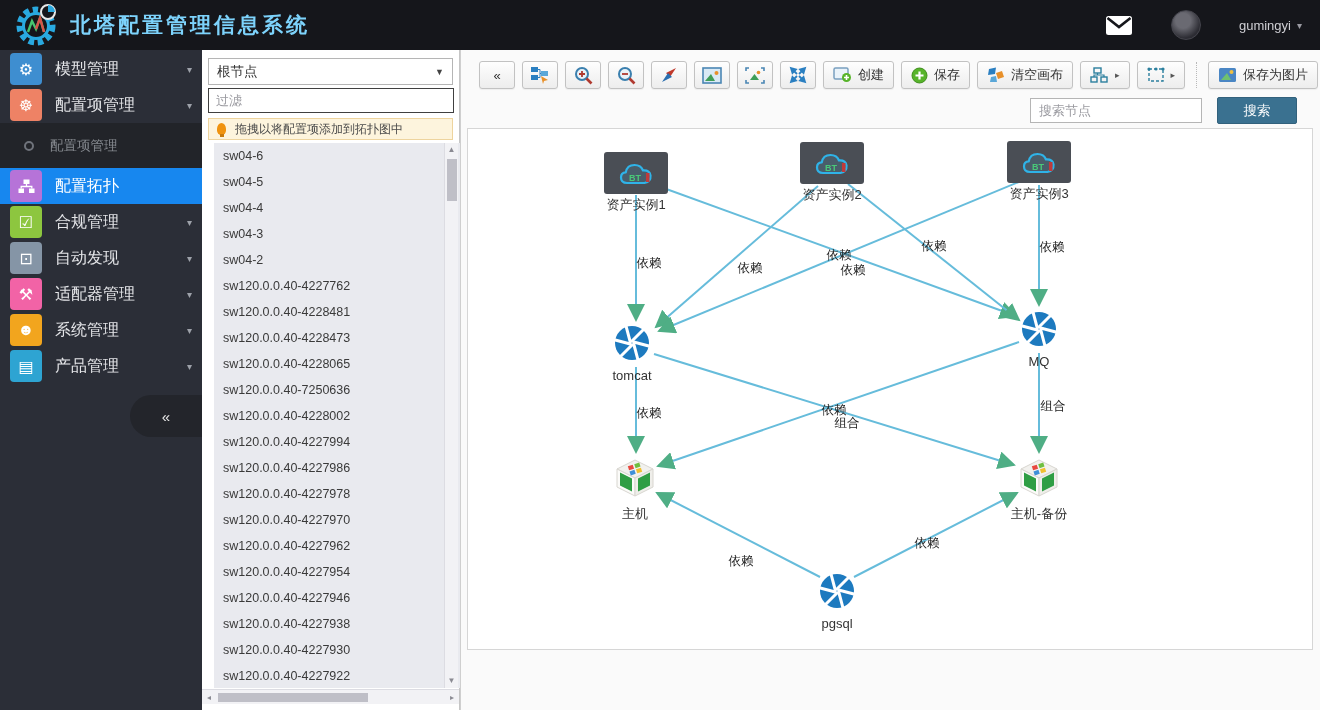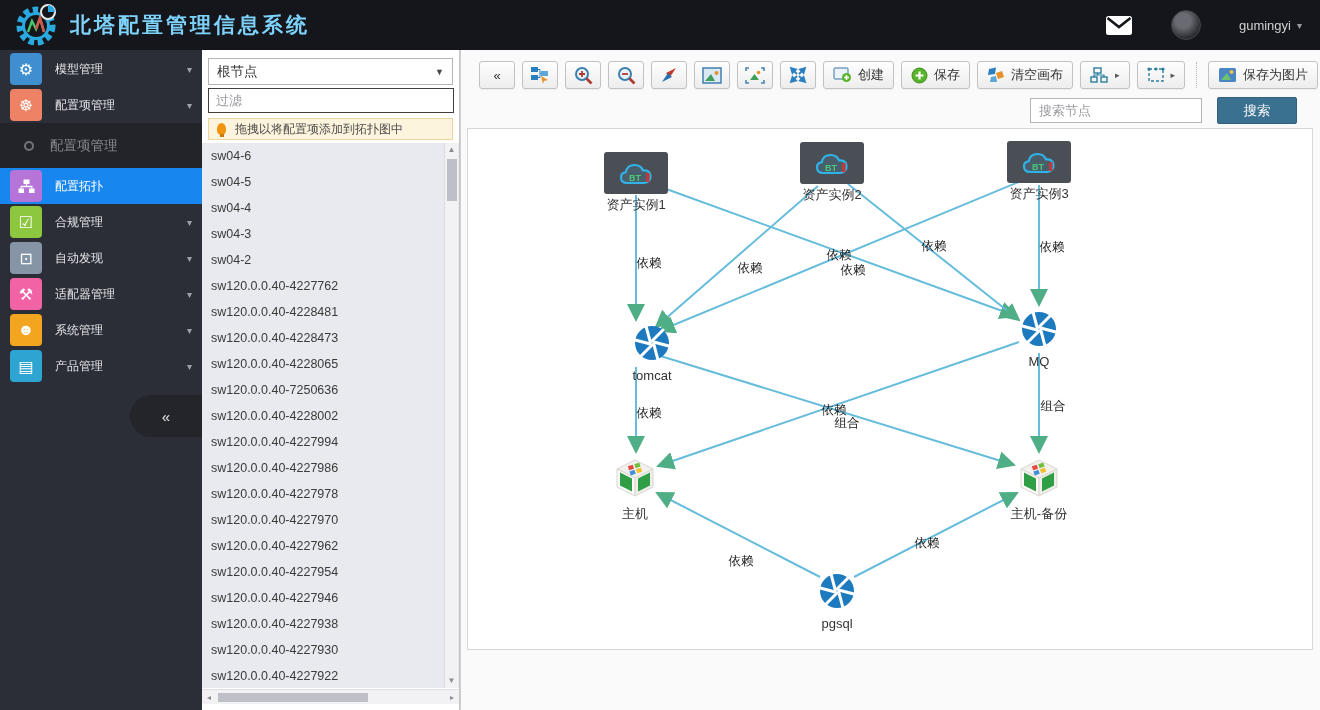--- a/index.html
+++ b/index.html
@@ -14,39 +14,39 @@
   .mail{display:flex;align-items:center;cursor:pointer;}
   .avatar{width:30px;height:30px;border-radius:50%;background:radial-gradient(circle at 40% 35%,#6a6a72 0 30%,#2c2c33 70%);border:1px solid #44444c;}
   .user-menu{color:#cfcfd4;font-size:13px;display:flex;align-items:center;gap:6px;cursor:pointer;}
   .user-menu .caret{font-size:10px;color:#9a9aa2;}
 
   
   .sidebar{position:absolute;left:0;top:50px;width:202px;height:660px;background:#2b2e37;}
   .side-item{height:36px;display:flex;align-items:center;padding:0 10px;gap:13px;cursor:pointer;}
   .side-item:first-child{margin-top:1px;}
   .icon-sq{width:32px;height:32px;border-radius:4px;display:flex;align-items:center;justify-content:center;color:#fff;font-size:16px;flex:0 0 32px;}
-  .side-label{color:#e4e5e8;font-size:12px;}
+  .side-label{color:#e4e5e8;font-size:16px;}
   .side-caret{margin-left:auto;color:#9da1a9;font-size:10px;}
   .sub-block{height:45px;background:#222429;display:flex;align-items:center;padding-left:24px;gap:16px;cursor:pointer;}
   .sub-bullet{width:10px;height:10px;border:2px solid #6f737b;border-radius:50%;}
   .sub-label{color:#85898f;font-size:13.5px;}
   .side-item.active{background:#1787ef;}
   .side-item.active .side-label{color:#fff;}
   .collapse-pill{margin-top:11px;margin-left:auto;width:72px;height:42px;background:#23252b;border-radius:21px 0 0 21px;display:flex;align-items:center;justify-content:center;color:#e8e8e8;font-size:15px;cursor:pointer;}
 
   
   .tree-panel{position:absolute;left:202px;top:50px;width:258px;height:660px;background:#fff;border-right:1px solid #c6c6c6;}
   .root-select{margin:8px 6px 0 6px;height:27px;border:1px solid #b5b5b5;background:#fff;display:flex;align-items:center;padding:0 8px;font-size:13.5px;color:#333;cursor:pointer;}
   .root-select .sel-caret{margin-left:auto;font-size:9px;color:#444;}
   .filter-input{display:block;margin:3px 6px 0 6px;width:246px;height:25px;border:1px solid #404040;padding:0 7px;font-size:13px;color:#333;}
   .filter-input::placeholder{color:#9a9aa0;}
   .hint{margin:5px 6px 0 6px;height:22px;background:#fdf4dd;border:1px solid #eed49e;display:flex;align-items:center;gap:9px;padding:0 8px;font-size:12px;color:#4a4a4a;}
   .bulb{width:9px;height:12px;background:#f0930f;border-radius:50% 50% 40% 40%;position:relative;flex:0 0 9px;}
   .bulb:after{content:"";position:absolute;left:2.5px;bottom:-2px;width:4px;height:3px;background:#c87a0c;}
-  .tree-list{position:absolute;left:0;top:93px;width:257px;height:545px;background:#e9eaef;overflow:hidden;}
+  .tree-list{position:absolute;left:12px;top:93px;width:257px;height:545px;background:#e9eaef;overflow:hidden;}
   .tree-item{height:26px;line-height:26px;padding-left:9px;font-size:12.5px;color:#3a3a3a;white-space:nowrap;cursor:pointer;}
   .vscroll{position:absolute;right:1px;top:93px;width:14px;height:545px;background:#f2f2f5;border-left:1px solid #dcdce2;display:flex;flex-direction:column;align-items:center;}
   .vscroll .arrow{font-size:8px;color:#8a8a92;height:14px;line-height:14px;cursor:pointer;}
   .vscroll .thumb{width:10px;height:42px;background:#bfbfc7;margin-top:2px;cursor:pointer;}
   .vscroll .spacer{flex:1;}
   .hscroll{position:absolute;left:0;bottom:6px;width:257px;height:15px;background:#f2f2f5;border-top:1px solid #dcdce2;display:flex;align-items:center;}
   .hscroll .arrow{width:14px;text-align:center;font-size:8px;color:#8a8a92;cursor:pointer;}
   .hscroll .thumb{height:9px;width:150px;background:#bfbfc7;margin-left:2px;cursor:pointer;}
 
   
@@ -380,21 +380,21 @@
         <div class="asset-icon">
           <svg width="36" height="30" viewBox="0 0 36 30">
             <path d="M9 25 Q3 25 3 19.5 Q3 14.6 7.8 14.4 Q9 7 16.5 7 Q23 7 25 12.5 Q31.5 12 32.5 17.5 Q33 23.5 26.5 25 Z" fill="rgba(70,140,170,0.25)" stroke="#2fb3e8" stroke-width="2.2" stroke-linejoin="round"></path>
             <text x="11" y="23" font-size="9" font-weight="bold" fill="#49c978">BT</text>
             <rect x="28" y="15" width="3.5" height="9" fill="#c03a3a"></rect>
           </svg>
         </div>
         <div class="node-label">资产实例3</div>
       </div>
 
-      <div class="node" style="left:184px;top:195px">
+      <div class="node" style="left:164px;top:195px">
         <svg width="38" height="38" viewBox="0 0 38 38">
           <circle cx="19" cy="19" r="17" fill="#1d7abf"></circle>
           <g stroke="#fff" stroke-width="3" stroke-linecap="round">
             <line x1="19" y1="17" x2="30" y2="6"></line>
             <line x1="19" y1="17" x2="30" y2="6" transform="rotate(60 19 19)"></line>
             <line x1="19" y1="17" x2="30" y2="6" transform="rotate(120 19 19)"></line>
             <line x1="19" y1="17" x2="30" y2="6" transform="rotate(180 19 19)"></line>
             <line x1="19" y1="17" x2="30" y2="6" transform="rotate(240 19 19)"></line>
             <line x1="19" y1="17" x2="30" y2="6" transform="rotate(300 19 19)"></line>
           </g>

